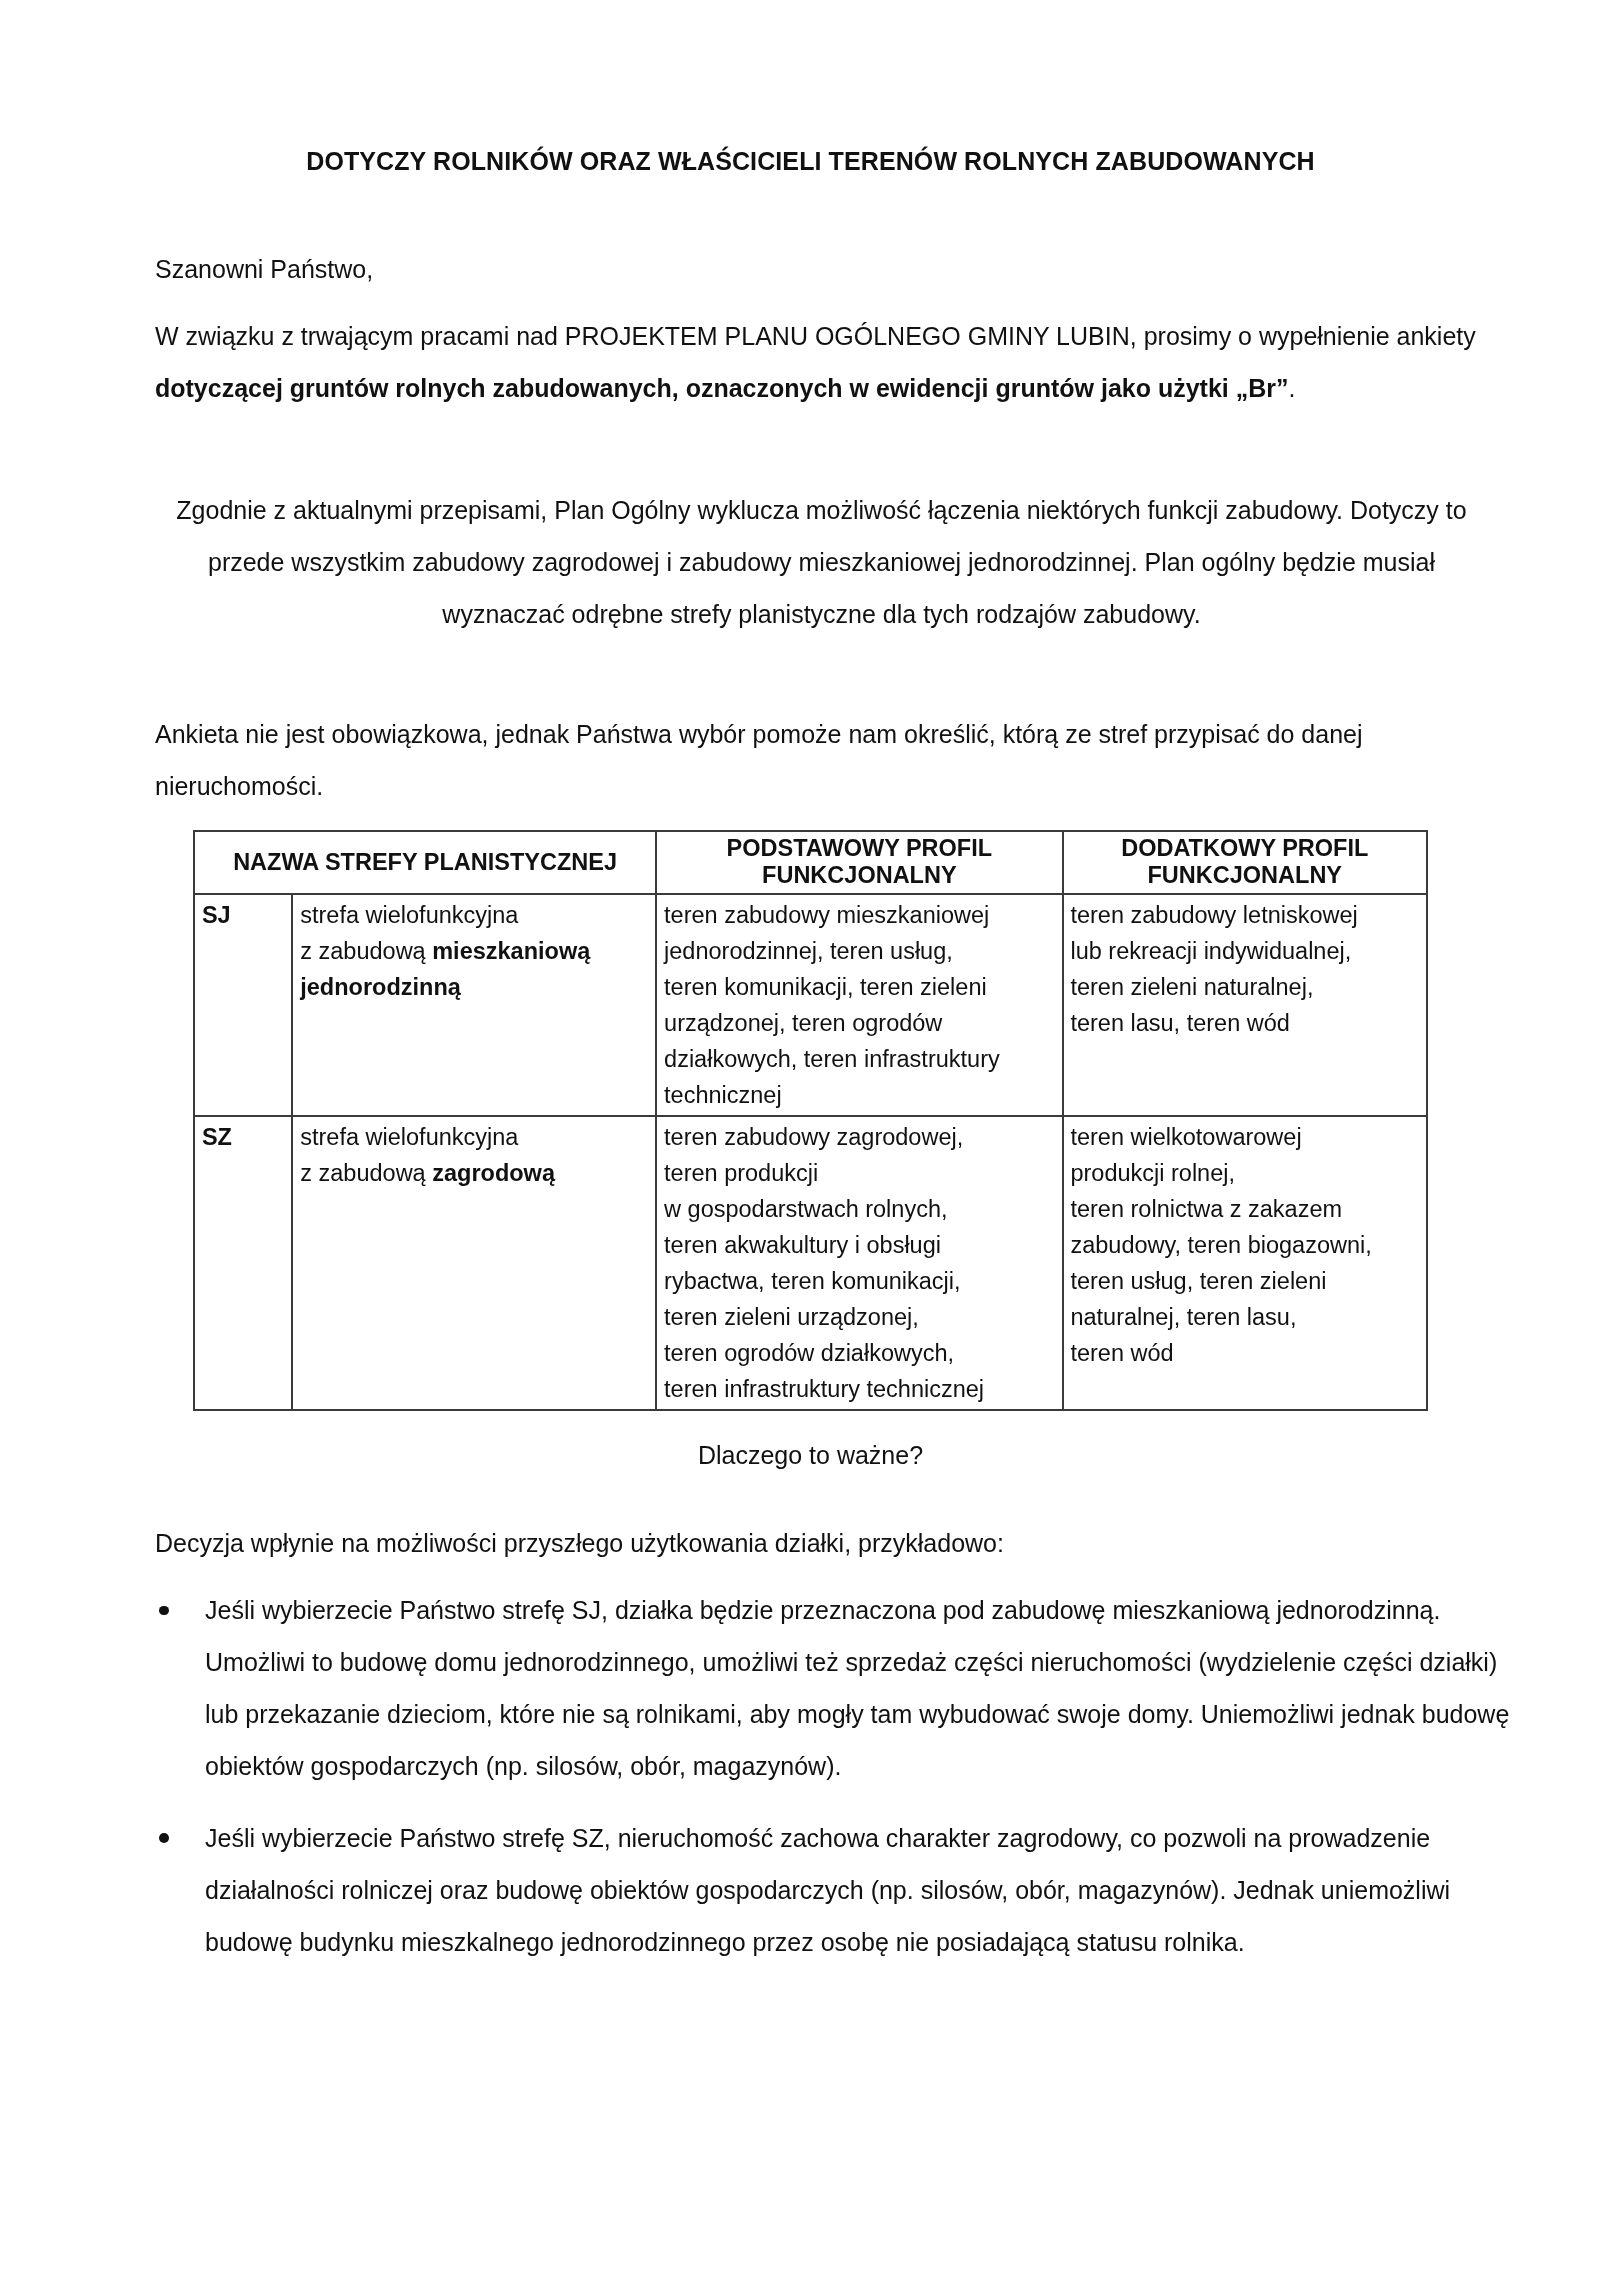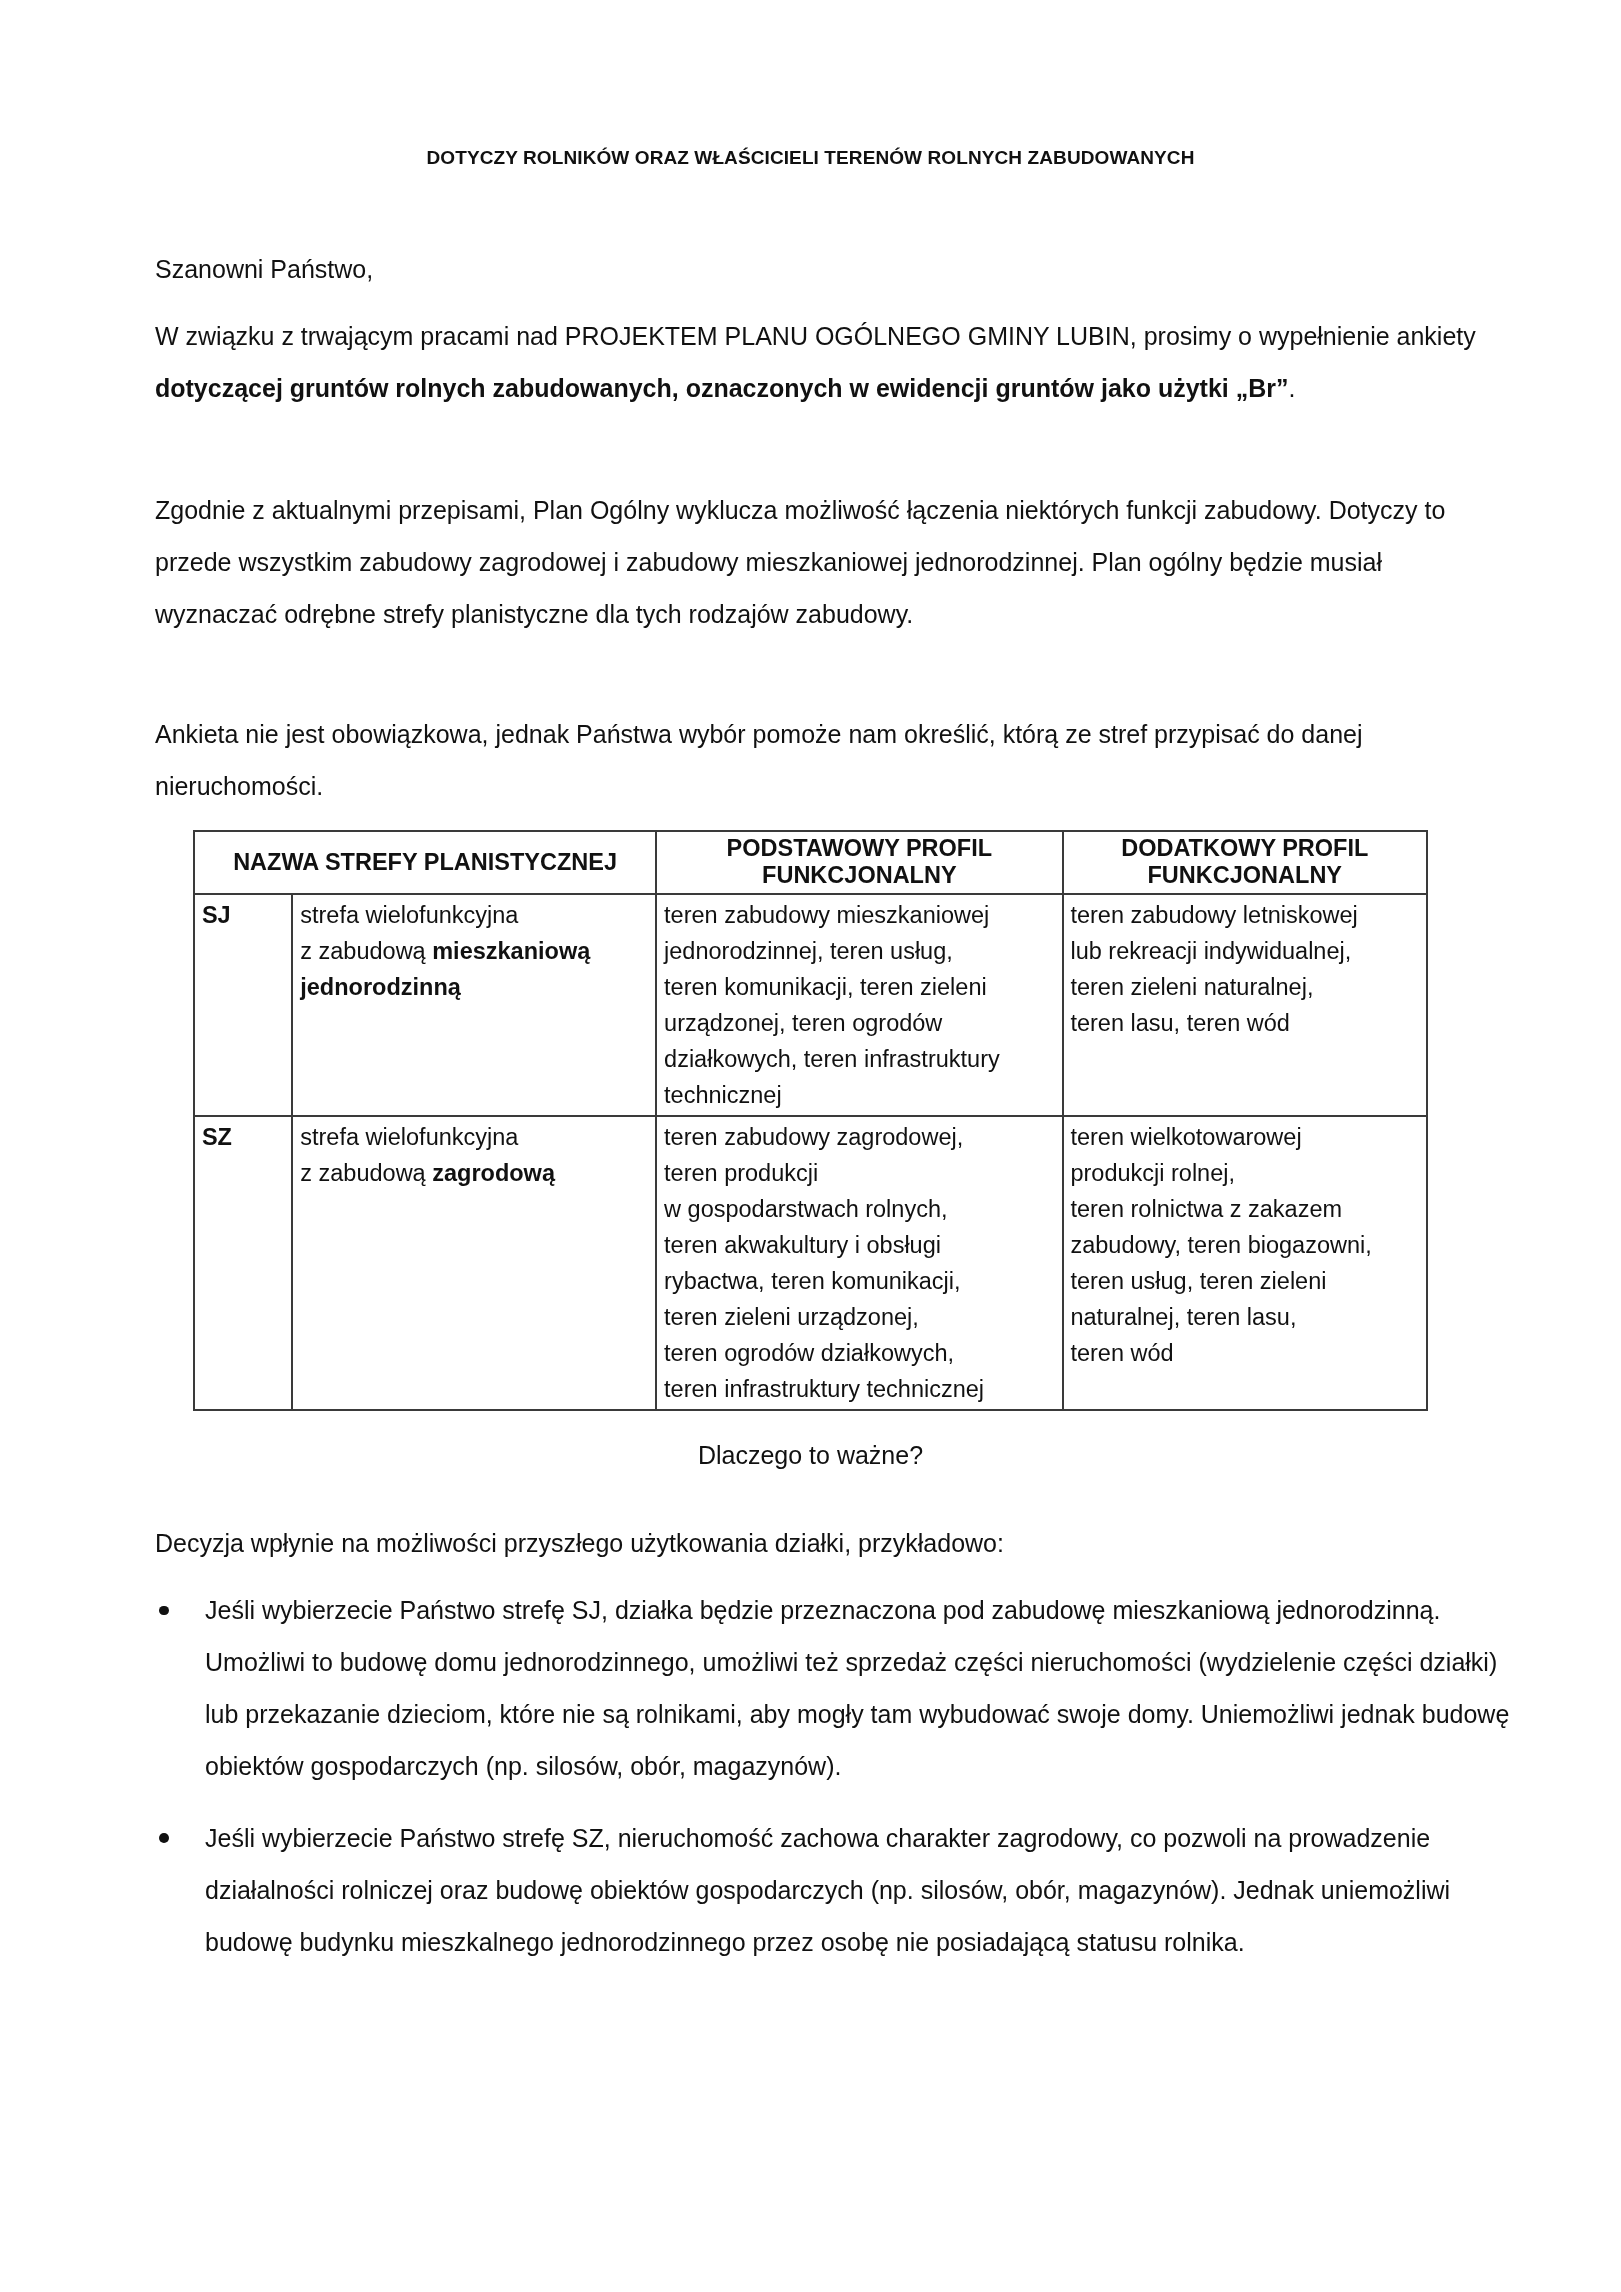--- a/index.html
+++ b/index.html
@@ -3,30 +3,30 @@
 <meta charset="utf-8">
 <style>
   html, body { margin: 0; padding: 0; background: #ffffff; }
   body {
     width: 1621px; height: 2293px; position: relative; overflow: hidden;
     font-family: "Liberation Sans", sans-serif; color: #111111;
   }
   .page { position: absolute; left: 0; top: 0; width: 1621px; height: 2293px; }
   .title {
     position: absolute; left: 0; width: 1621px; top: 147px;
-    text-align: center; font-weight: bold; font-size: 19px; letter-spacing: 0.1px;
+    text-align: center; font-weight: bold; font-size: 25px; letter-spacing: 0.1px;
   }
   .para {
     position: absolute; left: 155px; width: 1333px;
     font-size: 25px; line-height: 52px; margin: 0;
   }
   .para b { font-weight: bold; }
   .greeting { top: 243px; }
   .p1 { top: 310px; }
-  .p2 { top: 484px; }
+  .p2 { top: 484px; text-align: center; }
   .p3 { top: 708px; }
 
   table.zones {
     position: absolute; left: 193px; top: 830px; width: 1235px;
     border-collapse: collapse; font-size: 23.5px;
   }
   table.zones td, table.zones th {
     border: 2px solid #3a3a3a; vertical-align: top;
     padding: 2px 6.9px; line-height: 36px;
   }

